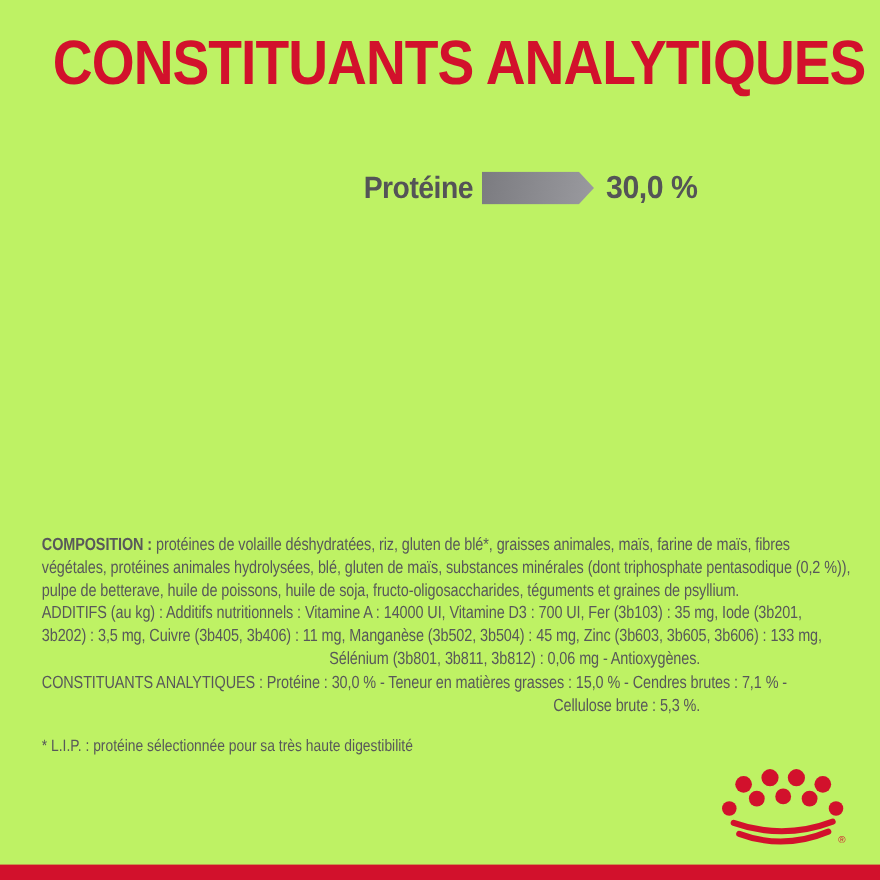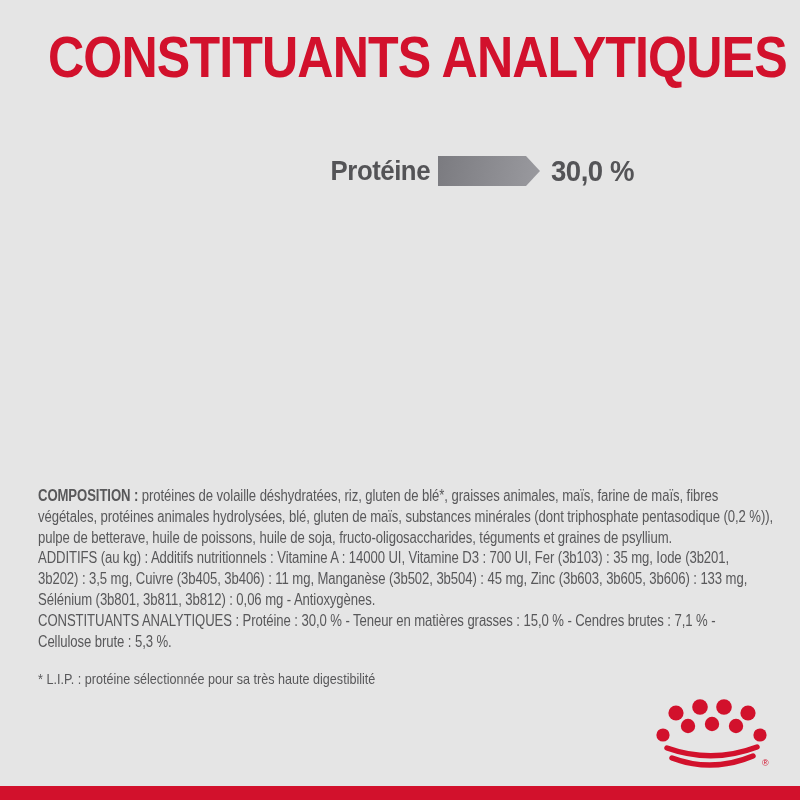--- a/index.html
+++ b/index.html
@@ -3,21 +3,21 @@
 <meta charset="utf-8">
 <style>
   html,body{margin:0;padding:0;}
   body{
     width:800px;height:800px;
     font-family:"Liberation Sans", sans-serif;
     background:#ffffff;
   }
   .page{
     position:relative;width:800px;height:800px;
-    background:#e5e5e5;overflow:hidden;
+    background:#bef264;overflow:hidden;
   }
   
   .title{
     position:absolute;top:24px;left:0;width:800px;
     text-align:center;
     font-size:57px;font-weight:bold;
     color:var(--brand-red,#d2112c);
     letter-spacing:-1px;
     transform:scaleX(.88);
     transform-origin:center top;
@@ -47,21 +47,21 @@
   .row-value{
     margin-left:11px;
     font-size:29px;font-weight:bold;
     color:var(--text-dark,#545457);
     letter-spacing:-.5px;
     transform:scaleX(.95);
     transform-origin:left center;
     white-space:nowrap;
   }
   
-  .legal{position:absolute;top:486px;left:38px;width:730px;}
+  .legal{position:absolute;top:486px;left:38px;width:730px;text-align:right;}
   .legal-line{
     font-size:16px;line-height:20.8px;
     color:var(--text-gray,#58585a);
     white-space:nowrap;
     transform:scaleX(.82);
     transform-origin:left top;
     letter-spacing:-.1px;
   }
   .legal-line .b{font-weight:bold;}
   .footnote{

